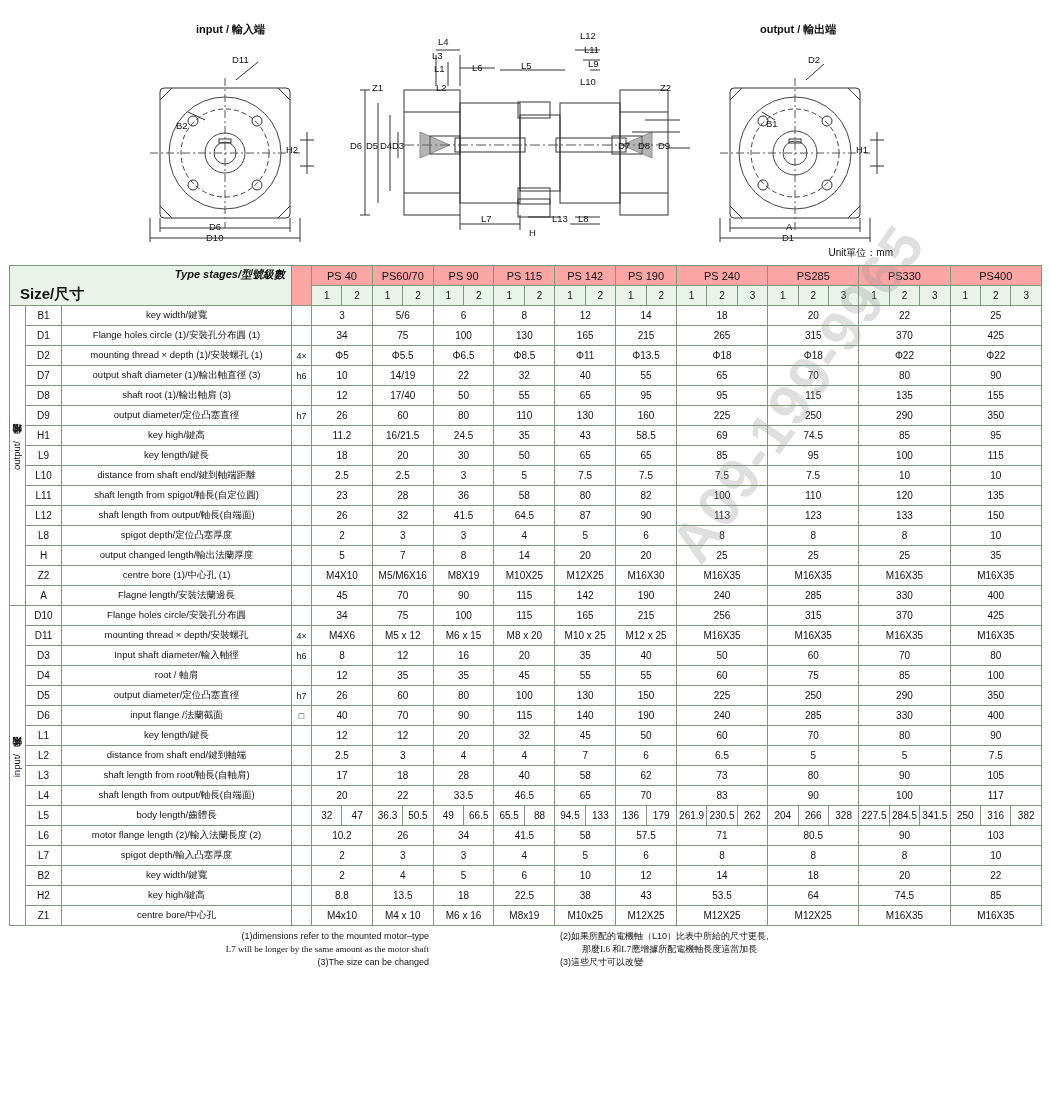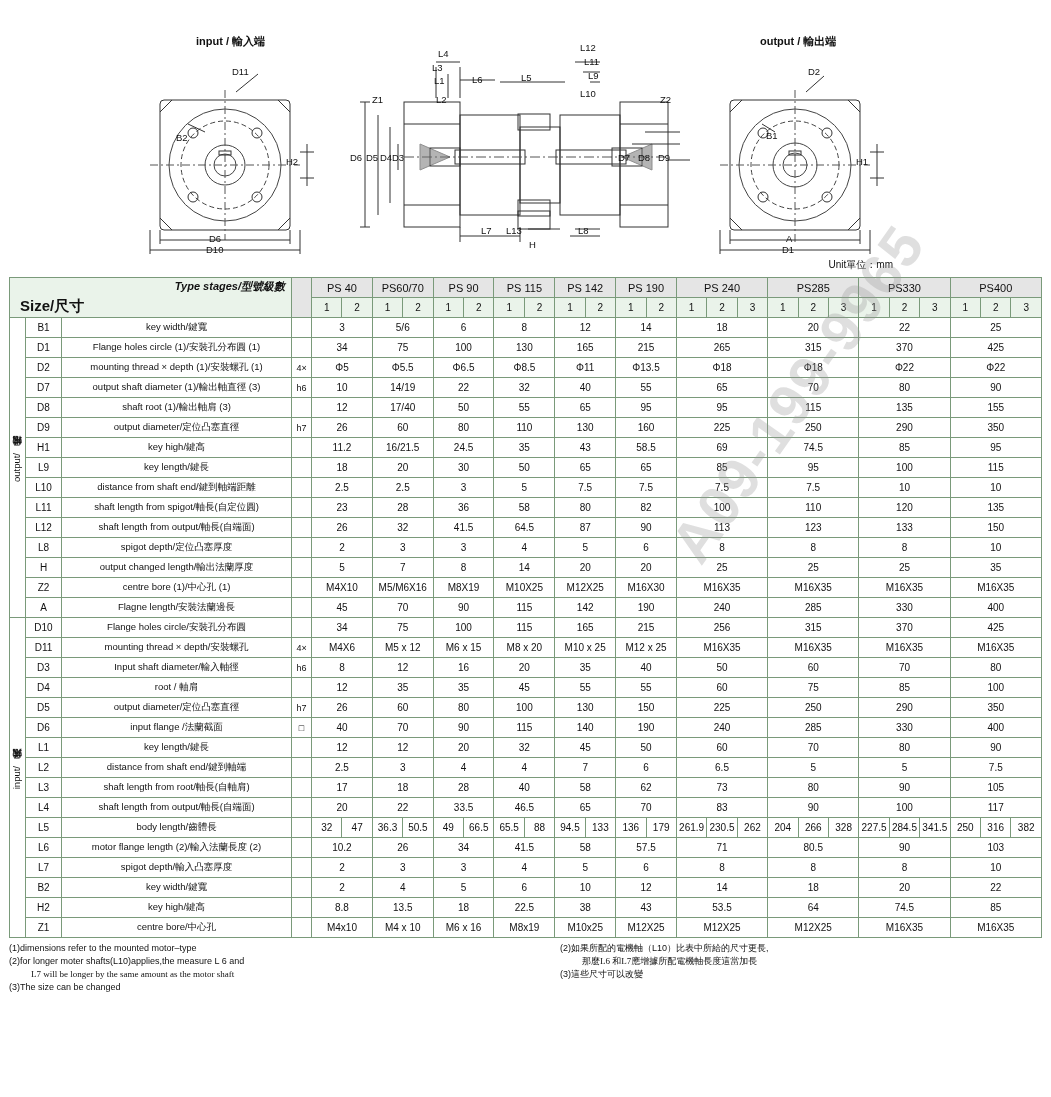--- a/index.html
+++ b/index.html
@@ -9,21 +9,20 @@
     background:#ffffff;
     font-family:"Liberation Sans", sans-serif;
     color:#111;
     position:relative;
     overflow:hidden;
   }
   .diagram {
     position:relative;
     width:963px;
     height:265px;
-    margin-top:12px;
   }
   .dlabel {
     position:absolute;
     font-size:11px;
     font-weight:bold;
     color:#111;
     white-space:nowrap;
   }
   .dim {
     position:absolute;
@@ -46,21 +45,21 @@
     font-size:10px;
     table-layout:fixed;
   }
   table.spec td, table.spec th {
     border:1px solid #7a9a7a;
     padding:1px 2px;
     text-align:center;
     height:20px;
     font-weight:normal;
   }
-  .hdr { background:#e5e5e5; font-weight:bold; font-size:11px; }
+  .hdr { background:#fca5a5; font-weight:bold; font-size:11px; }
   .hdr2 { background:#eaf3ea; font-weight:bold; font-size:10px; }
   .code { text-align:left; padding-left:5px; font-weight:bold; width:36px; }
   .desc { text-align:left; padding-left:4px; font-size:9.5px; }
   .sym { width:20px; font-size:9px; }
   .sidecell {
     width:16px;
     background:#ffffff;
     font-size:9.5px;
     padding:0;
   }
@@ -72,21 +71,21 @@
     line-height:1;
   }
   .sep td { border-top:2px solid #7a9a7a; }
   .footnotes {
     position:relative;
     width:1051px;
     margin-top:4px;
     font-size:9px;
     line-height:1.45;
   }
-  .fn-left { position:absolute; left:9px; top:0; width:420px; }
+  .fn-left { position:absolute; left:9px; top:0; width:420px;text-align:right; }
   .fn-right { position:absolute; left:560px; top:0; width:470px; }
   .fn-ind { padding-left:22px;font-family:Liberation Serif, serif; }
   .watermark {
     position:absolute;
     left:600px; top:360px;
     font-size:58px;
     color:rgba(150,150,150,0.30);
     transform:rotate(-55deg);
     font-weight:bold;
     letter-spacing:2px;
@@ -234,21 +233,21 @@
   <div class="dim" style="left:436px; top:82px;">L2</div>
   <div class="dim" style="left:660px; top:82px;">Z2</div>
   <div class="dim" style="left:350px; top:140px;">D6</div>
   <div class="dim" style="left:366px; top:140px;">D5</div>
   <div class="dim" style="left:380px; top:140px;">D4</div>
   <div class="dim" style="left:392px; top:140px;">D3</div>
   <div class="dim" style="left:618px; top:140px;">D7</div>
   <div class="dim" style="left:638px; top:140px;">D8</div>
   <div class="dim" style="left:658px; top:140px;">D9</div>
   <div class="dim" style="left:481px; top:213px;">L7</div>
-  <div class="dim" style="left:506px; top:213px;">L13</div>
+  <div class="dim" style="left:552px; top:213px;">L13</div>
   <div class="dim" style="left:578px; top:213px;">L8</div>
   <div class="dim" style="left:529px; top:227px;">H</div>
 
   <div class="dim" style="left:808px; top:54px;">D2</div>
   <div class="dim" style="left:766px; top:118px;">B1</div>
   <div class="dim" style="left:856px; top:144px;">H1</div>
   <div class="dim" style="left:786px; top:221px;">A</div>
   <div class="dim" style="left:782px; top:232px;">D1</div>
 
   <div class="unit">Unit單位：mm</div>
@@ -792,21 +791,20 @@
         <td colspan="3">M12X25</td>
         <td colspan="3">M16X35</td>
         <td colspan="3">M16X35</td>
       </tr>
     </tbody>
 </table>
 
 <div class="footnotes">
   <div class="fn-left">
     <div>(1)dimensions refer to the mounted motor–type</div>
-    <div>(2)for longer moter shafts(L10)applies,the measure  L 6 and</div>
     <div class="fn-ind">L7 will be  longer  by the same amount as the motor shaft</div>
     <div>(3)The size can be changed</div>
   </div>
   <div class="fn-right">
     <div>(2)如果所配的電機軸（L10）比表中所給的尺寸更長,</div>
     <div class="fn-ind">那麼L6 和L7應增據所配電機軸長度這當加長</div>
     <div>(3)這些尺寸可以改變</div>
   </div>
 </div>
 

